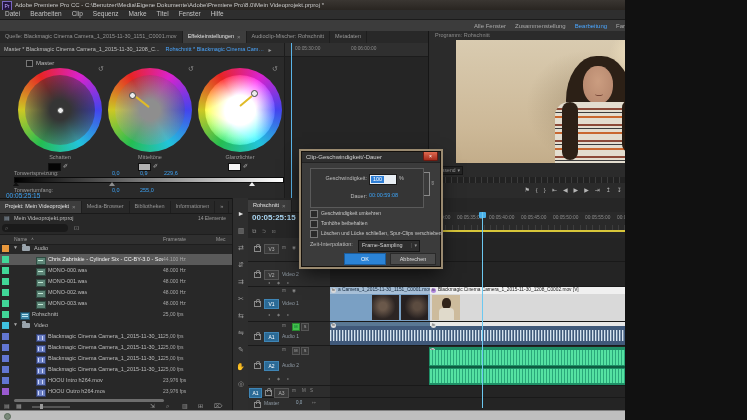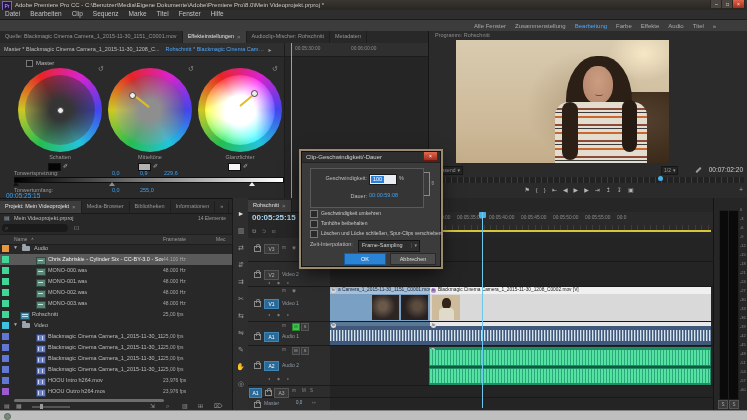--- a/index.html
+++ b/index.html
@@ -1,16 +1,16 @@
 <!DOCTYPE html>
 <html><head>
 <meta charset="utf-8">
 <style>
   html,body{margin:0;padding:0;background:#111;}
-  #stage{position:relative;width:747px;height:420px;background:#232323;overflow:hidden;
+  #stage{position:relative;width:625px;height:420px;background:#232323;overflow:hidden;
     font-family:"Liberation Sans",sans-serif;color:#c8c8c8;font-size:6px;line-height:1;
     -webkit-font-smoothing:antialiased;}
   .abs{position:absolute;}
   .ell{white-space:nowrap;overflow:hidden;text-overflow:ellipsis;}
   
   #titlebar{left:0;top:0;width:747px;height:10px;background:linear-gradient(#3a3632,#292521);border-bottom:1px solid #15120f;}
   #prbadge{left:2px;top:1px;width:8px;height:8px;background:#241440;border:1px solid #7a68c0;color:#c0a8ff;font-size:5px;text-align:center;line-height:8px;}
   #wintitle{left:15px;top:2px;width:600px;font-size:6px;color:#c9c9c9;}
   .winbtn{top:0;width:11px;height:8px;font-size:5px;color:#eee;text-align:center;line-height:8px;background:#4a453f;border:1px solid #2a2620;border-top:none;}
   #btn-close{background:linear-gradient(#e0654a,#a52d1d);}

